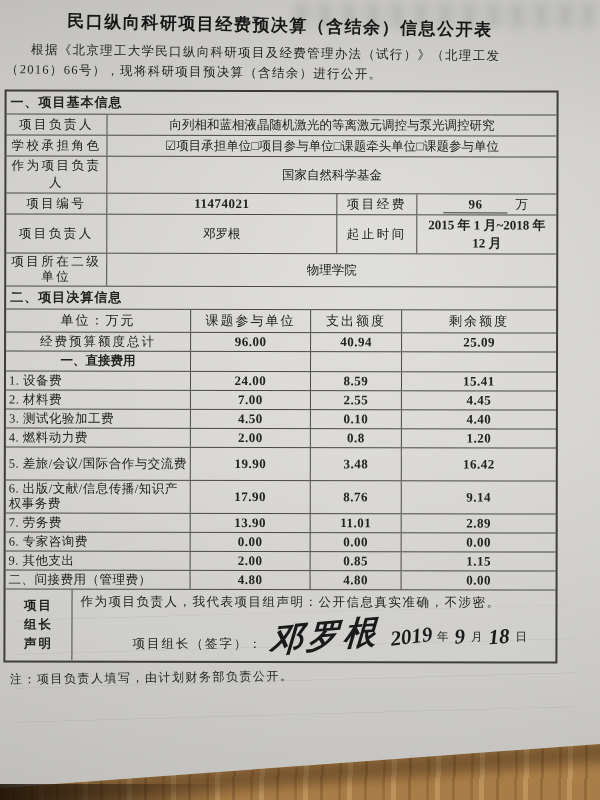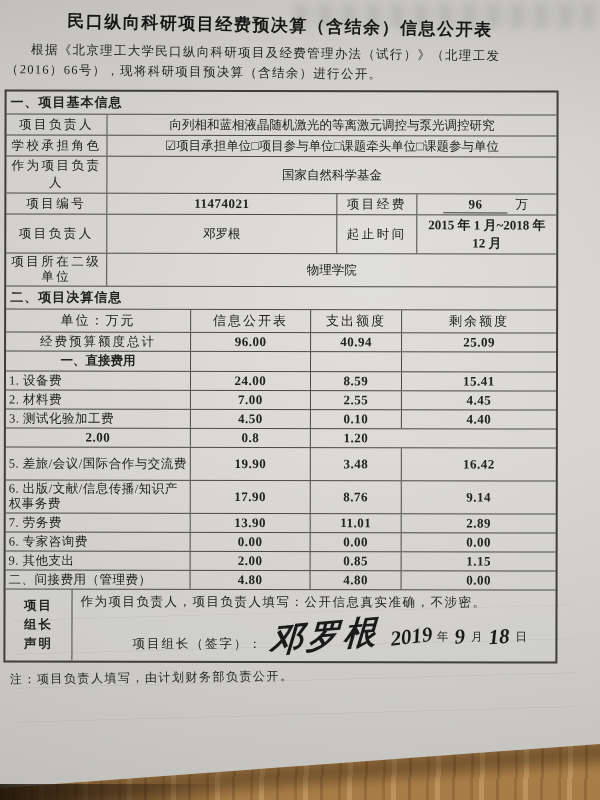--- a/index.html
+++ b/index.html
@@ -161,21 +161,21 @@
         <div class="cell lblcell" style="line-height:15px;">项目所在二级单位</div>
         <div class="cell">物理学院</div>
       </div>
 
       <div class="row">
           <div class="sec-row">二、项目决算信息</div>
         </div>
 
       <div class="row g-row g-head">
         <div class="cell">单位：万元</div>
-        <div class="cell">信息公开表</div>
+        <div class="cell">课题参与单位</div>
         <div class="cell">支出额度</div>
         <div class="cell">剩余额度</div>
       </div>
 
       <div class="row g-row">
         <div class="cell lab center">经费预算额度总计</div>
         <div class="cell num">96.00</div>
         <div class="cell num">40.94</div>
         <div class="cell num">25.09</div>
       </div>
@@ -202,20 +202,21 @@
       </div>
 
       <div class="row g-row">
         <div class="cell lab">3. 测试化验加工费</div>
         <div class="cell num">4.50</div>
         <div class="cell num">0.10</div>
         <div class="cell num">4.40</div>
       </div>
 
       <div class="row g-row">
+        <div class="cell lab">4. 燃料动力费</div>
         <div class="cell num">2.00</div>
         <div class="cell num">0.8</div>
         <div class="cell num">1.20</div>
       </div>
 
       <div class="row g-row" style="min-height:32px;">
         <div class="cell lab">5. 差旅/会议/国际合作与交流费</div>
         <div class="cell num">19.90</div>
         <div class="cell num">3.48</div>
         <div class="cell num">16.42</div>
@@ -254,21 +255,21 @@
         <div class="cell num">4.80</div>
         <div class="cell num">4.80</div>
         <div class="cell num">0.00</div>
       </div>
 
       <div class="row d-row">
         <div class="cell d-left">项目
 组长
 声明</div>
         <div class="cell d-right">
-          <div class="statement">作为项目负责人，项目负责人填写：公开信息真实准确，不涉密。</div>
+          <div class="statement">作为项目负责人，我代表项目组声明：公开信息真实准确，不涉密。</div>
           <div class="sigline">
             <span class="siglabel">项目组长（签字）：</span>
             <span class="hw hw-name">邓罗根</span>
             <span class="hw hw-year">2019</span>
             <span class="dateunit">年</span>
             <span class="hw hw-num">9</span>
             <span class="dateunit">月</span>
             <span class="hw hw-num">18</span>
             <span class="dateunit">日</span>
           </div>

